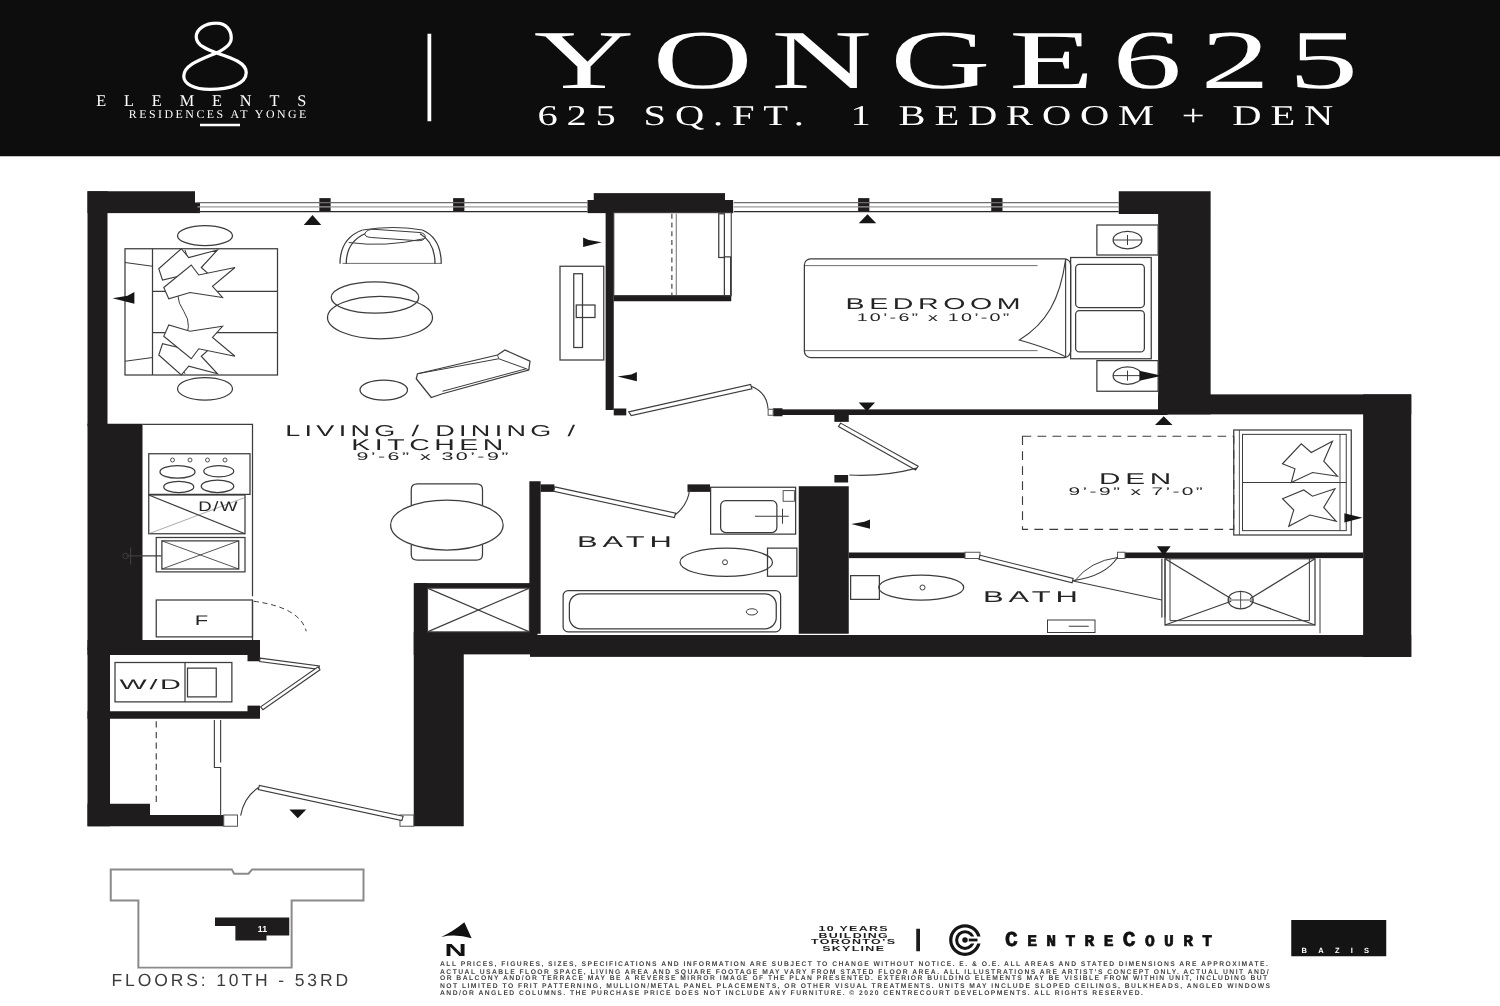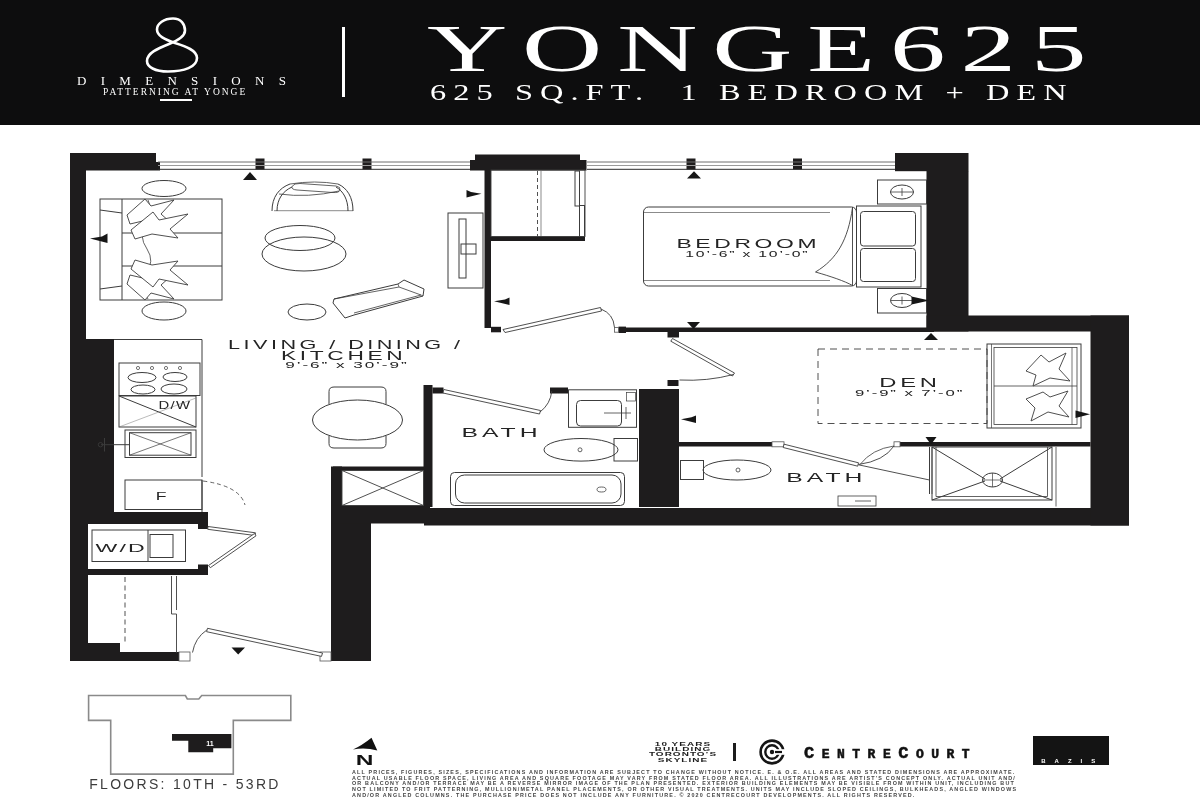--- a/index.html
+++ b/index.html
@@ -10,23 +10,23 @@
 </head>
 <body>
 <div id="page">
 
   <div class="hdr"></div>
 
   <svg width="76" height="56" viewBox="0 0 76 56" style="position:absolute;left:134px;top:17px;">
     <path d="M51,13.5 C51,19.5 44,23.5 35,27 C24,31.5 13,36 13,44 C13,50 21,54.5 34,54.5 C50,54.5 63,50 63,41 C63,33.5 52,29.5 41,26 C31,22.5 23,19 23,12.5 C23,6.5 30,1.5 39,1.5 C47,1.5 51,7 51,13.5 Z" fill="none" stroke="#fff" stroke-width="2.6"></path>
   </svg>
 
-  <div class="serif" id="tw" style="position:absolute;left:77px;top:73px;color:#fff;font-size:13px;letter-spacing:14.3px;white-space:nowrap;">DIMENSIONS</div>
-
-  <div class="serif" id="tr" style="position:absolute;left:103px;top:86.5px;color:#fdfdfd;font-size:9.5px;letter-spacing:2px;white-space:nowrap;">PATTERNING AT YONGE</div>
+  <div class="serif" id="tw" style="position:absolute;left:77px;top:73px;color:#fff;font-size:13px;letter-spacing:14.3px;white-space:nowrap;">ELEMENTS</div>
+
+  <div class="serif" id="tr" style="position:absolute;left:103px;top:86.5px;color:#fdfdfd;font-size:9.5px;letter-spacing:2px;white-space:nowrap;">RESIDENCES AT YONGE</div>
 
   <div style="position:absolute;left:160px;top:99px;width:32px;height:1.5px;background:#fff;"></div>
 
   <div style="position:absolute;left:342px;top:27px;width:2.5px;height:70px;background:#fff;"></div>
 
   <div class="serif" id="t1" style="position:absolute;left:427px;top:10px;color:#fff;font-size:67px;letter-spacing:9px;white-space:nowrap;transform:scaleX(1.657);transform-origin:left top;">YONGE625</div>
 
   <div class="serif" id="t2" style="position:absolute;left:430px;top:80px;color:#fff;font-size:23px;letter-spacing:5px;white-space:nowrap;transform:scaleX(1.409);transform-origin:left top;">625 SQ.FT.&nbsp;&nbsp;1 BEDROOM + DEN</div>
 
   <svg id="plan" width="1200" height="805" viewBox="0 0 1200 805" style="position:absolute;left:0;top:0;" fill="none" stroke-linecap="butt">

